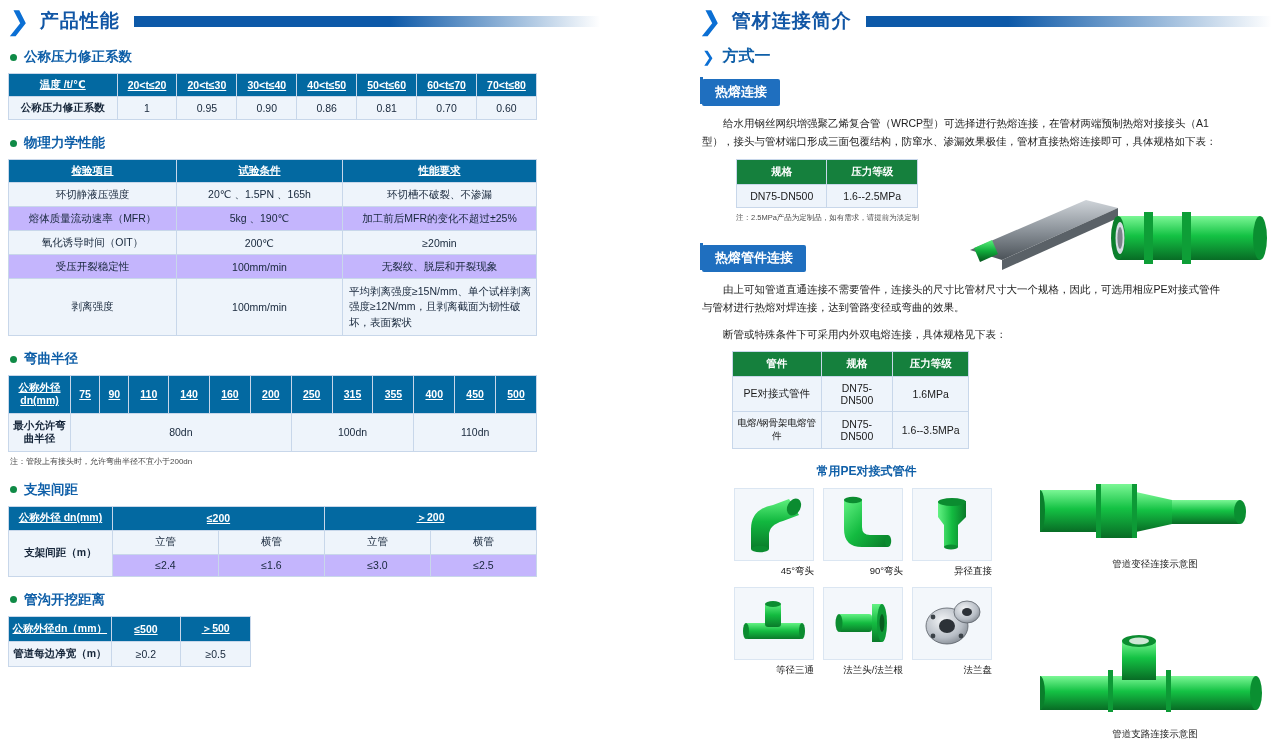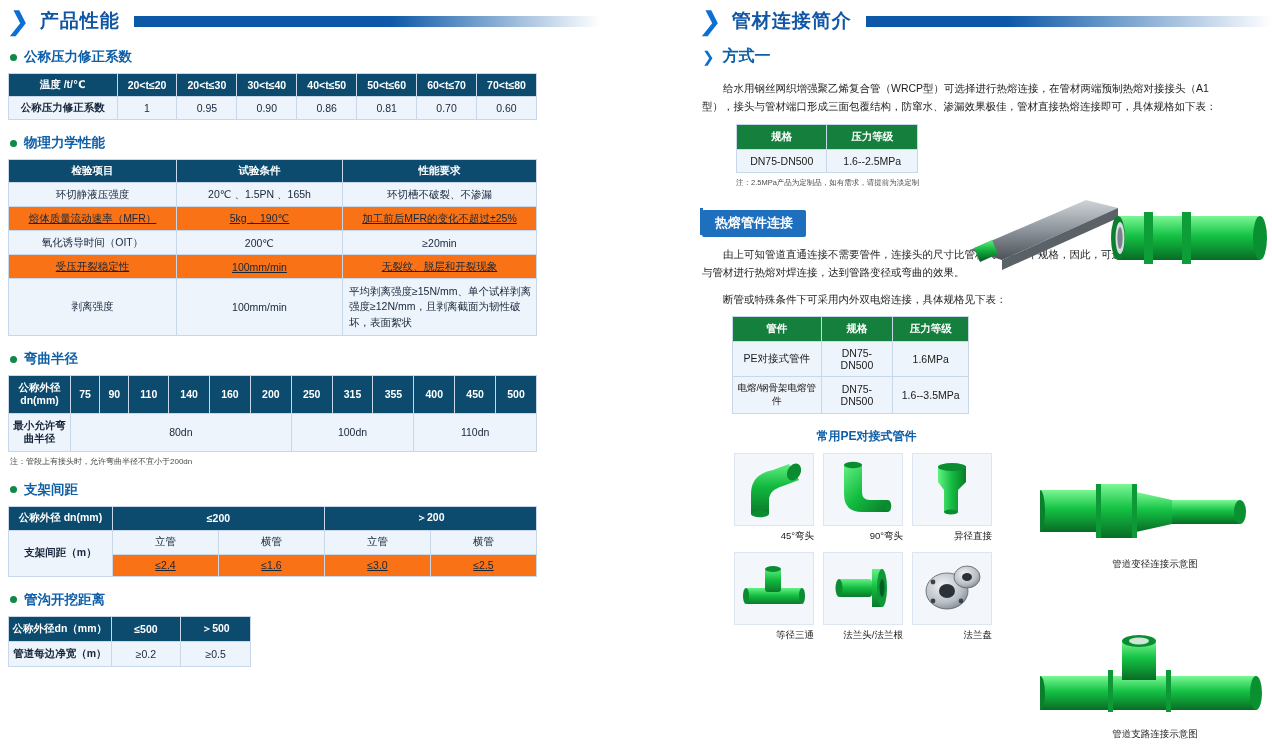--- a/index.html
+++ b/index.html
@@ -37,23 +37,23 @@
   
   table { border-collapse:collapse; }
   .tbl { width:529px; }
   .tbl th, .tbl td {
     border:1px solid #c8d7ea;
     text-align:center;
     font-size:10.5px;
     padding:4px 2px;
     color:#16263a;
   }
-  .tbl th { background:#0c4a6e; color:#fff; font-weight:bold; }
+  .tbl th { background:#0369a1; color:#fff; font-weight:bold;text-decoration:underline; }
   .tbl td { background:#eef4fb; }
-  .tbl tr.alt td { background:#f97316;text-decoration:underline; }
+  .tbl tr.alt td { background:#c4b5fd; }
   .tbl td.lbl { background:#eef4fb; font-weight:bold; }
 
   .note { font-size:8px; color:#4a4a4a; margin-top:4px; margin-left:2px; }
 
   
   #tbl-physical td { padding:4.5px 4px; }
   #tbl-physical td:first-child { width:168px; }
   #tbl-physical td:nth-child(2) { width:166px; }
 
   
@@ -296,20 +296,23 @@
       <span class="chev">❯</span>
       <span class="sec-title">管材连接简介</span>
       <span class="sec-bar right"></span>
     </div>
 
     <div class="way-head">
       <span class="way-chev">❯</span>
       <span class="way-title">方式一</span>
     </div>
 
+    <div class="tag-wrap">
+      <span class="tag">热熔连接</span>
+    </div>
 
     <div class="para">给水用钢丝网织增强聚乙烯复合管（WRCP型）可选择进行热熔连接，在管材两端预制热熔对接接头（A1型），接头与管材端口形成三面包覆结构，防窜水、渗漏效果极佳，管材直接热熔连接即可，具体规格如下表：</div>
 
     <table class="small-tbl" id="tbl-hotmelt">
       <tbody>
           <tr>
         <th>规格</th>
         <th>压力等级</th>
       </tr>
       <tr>

